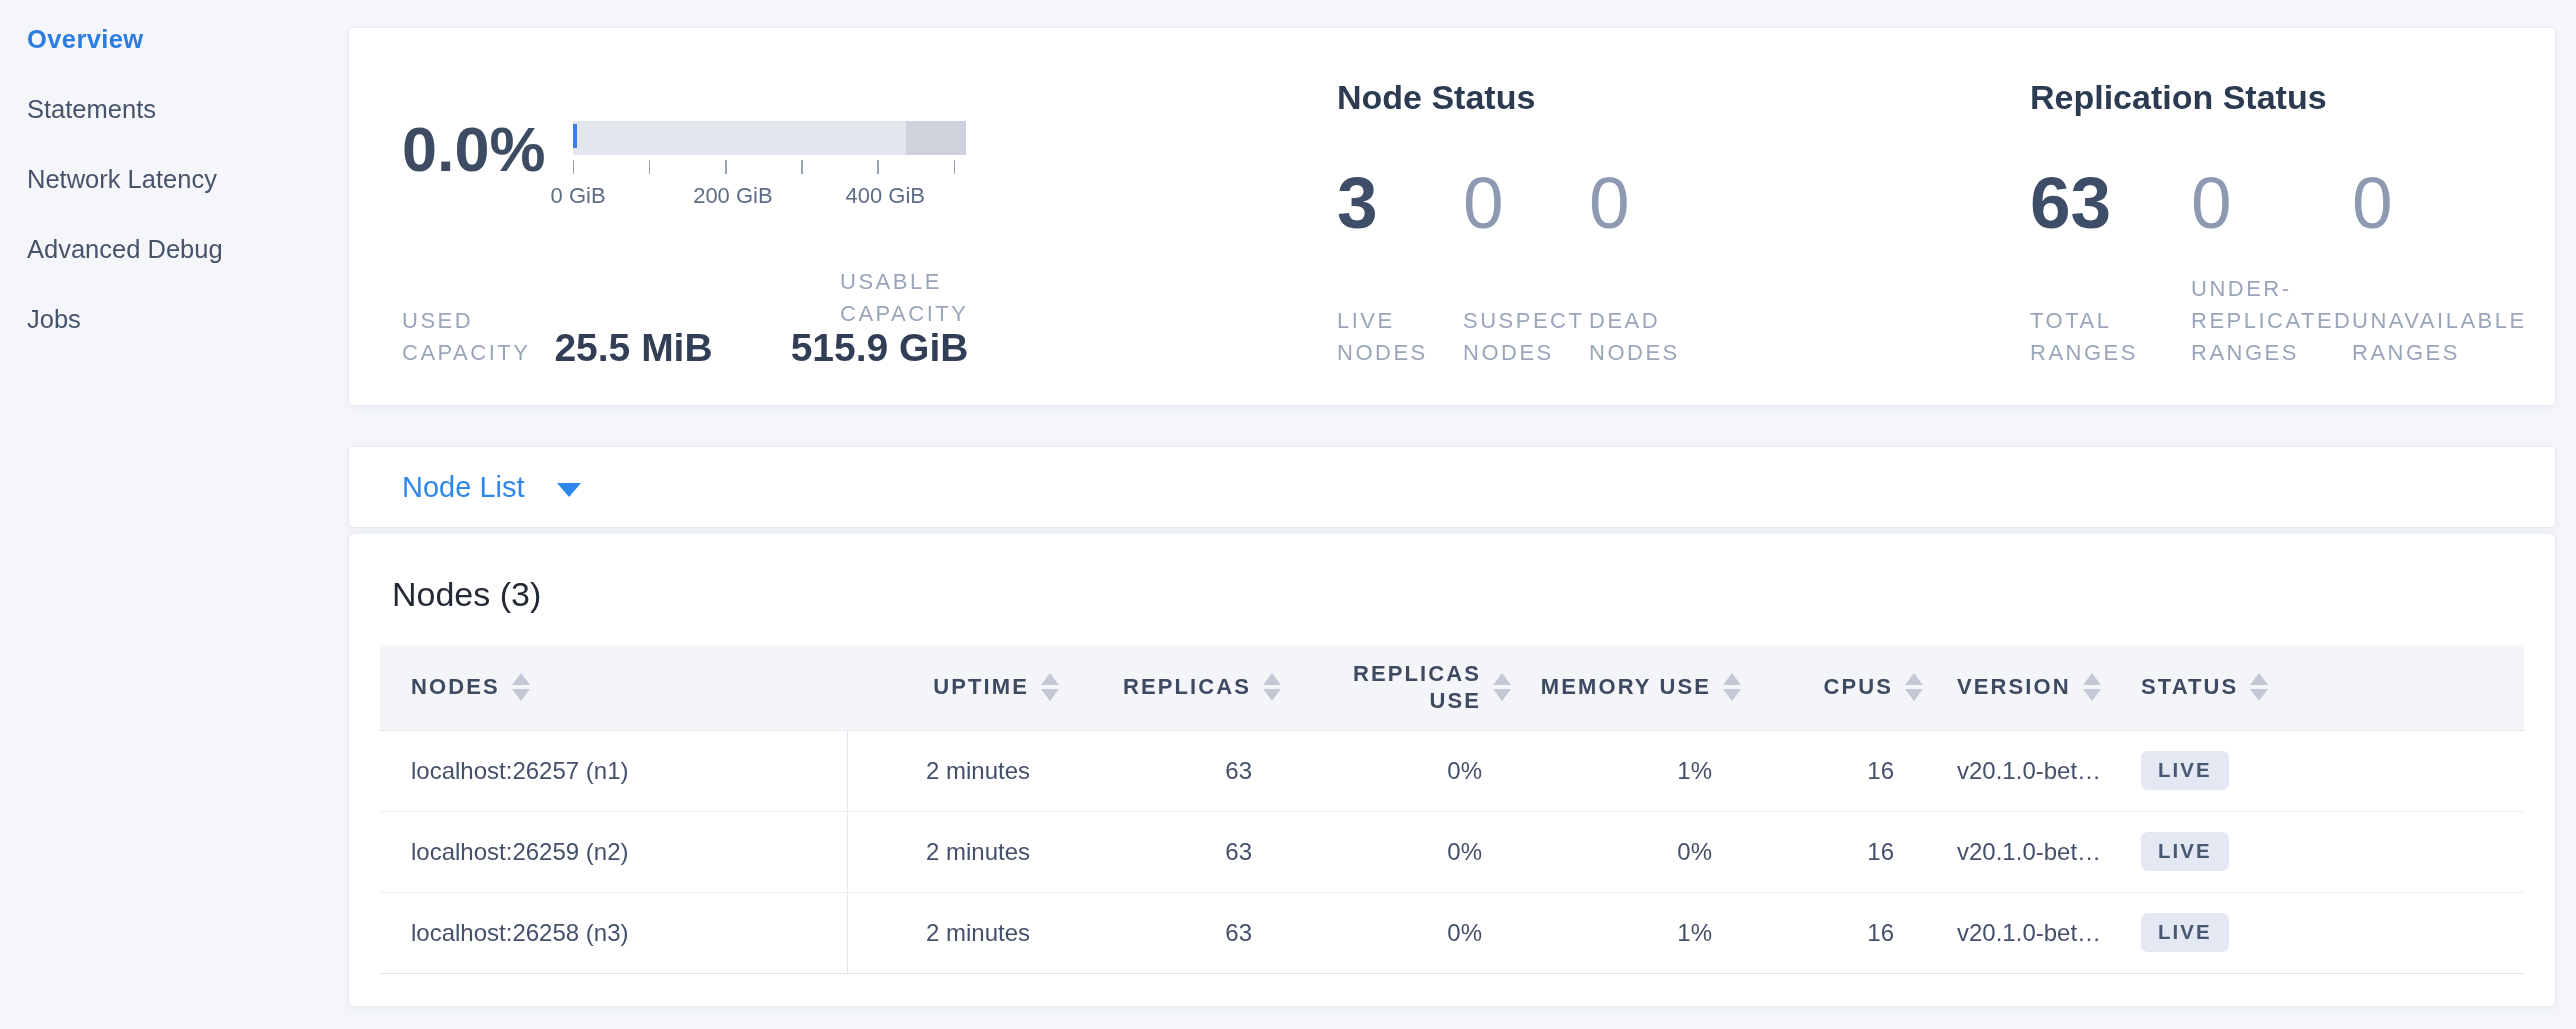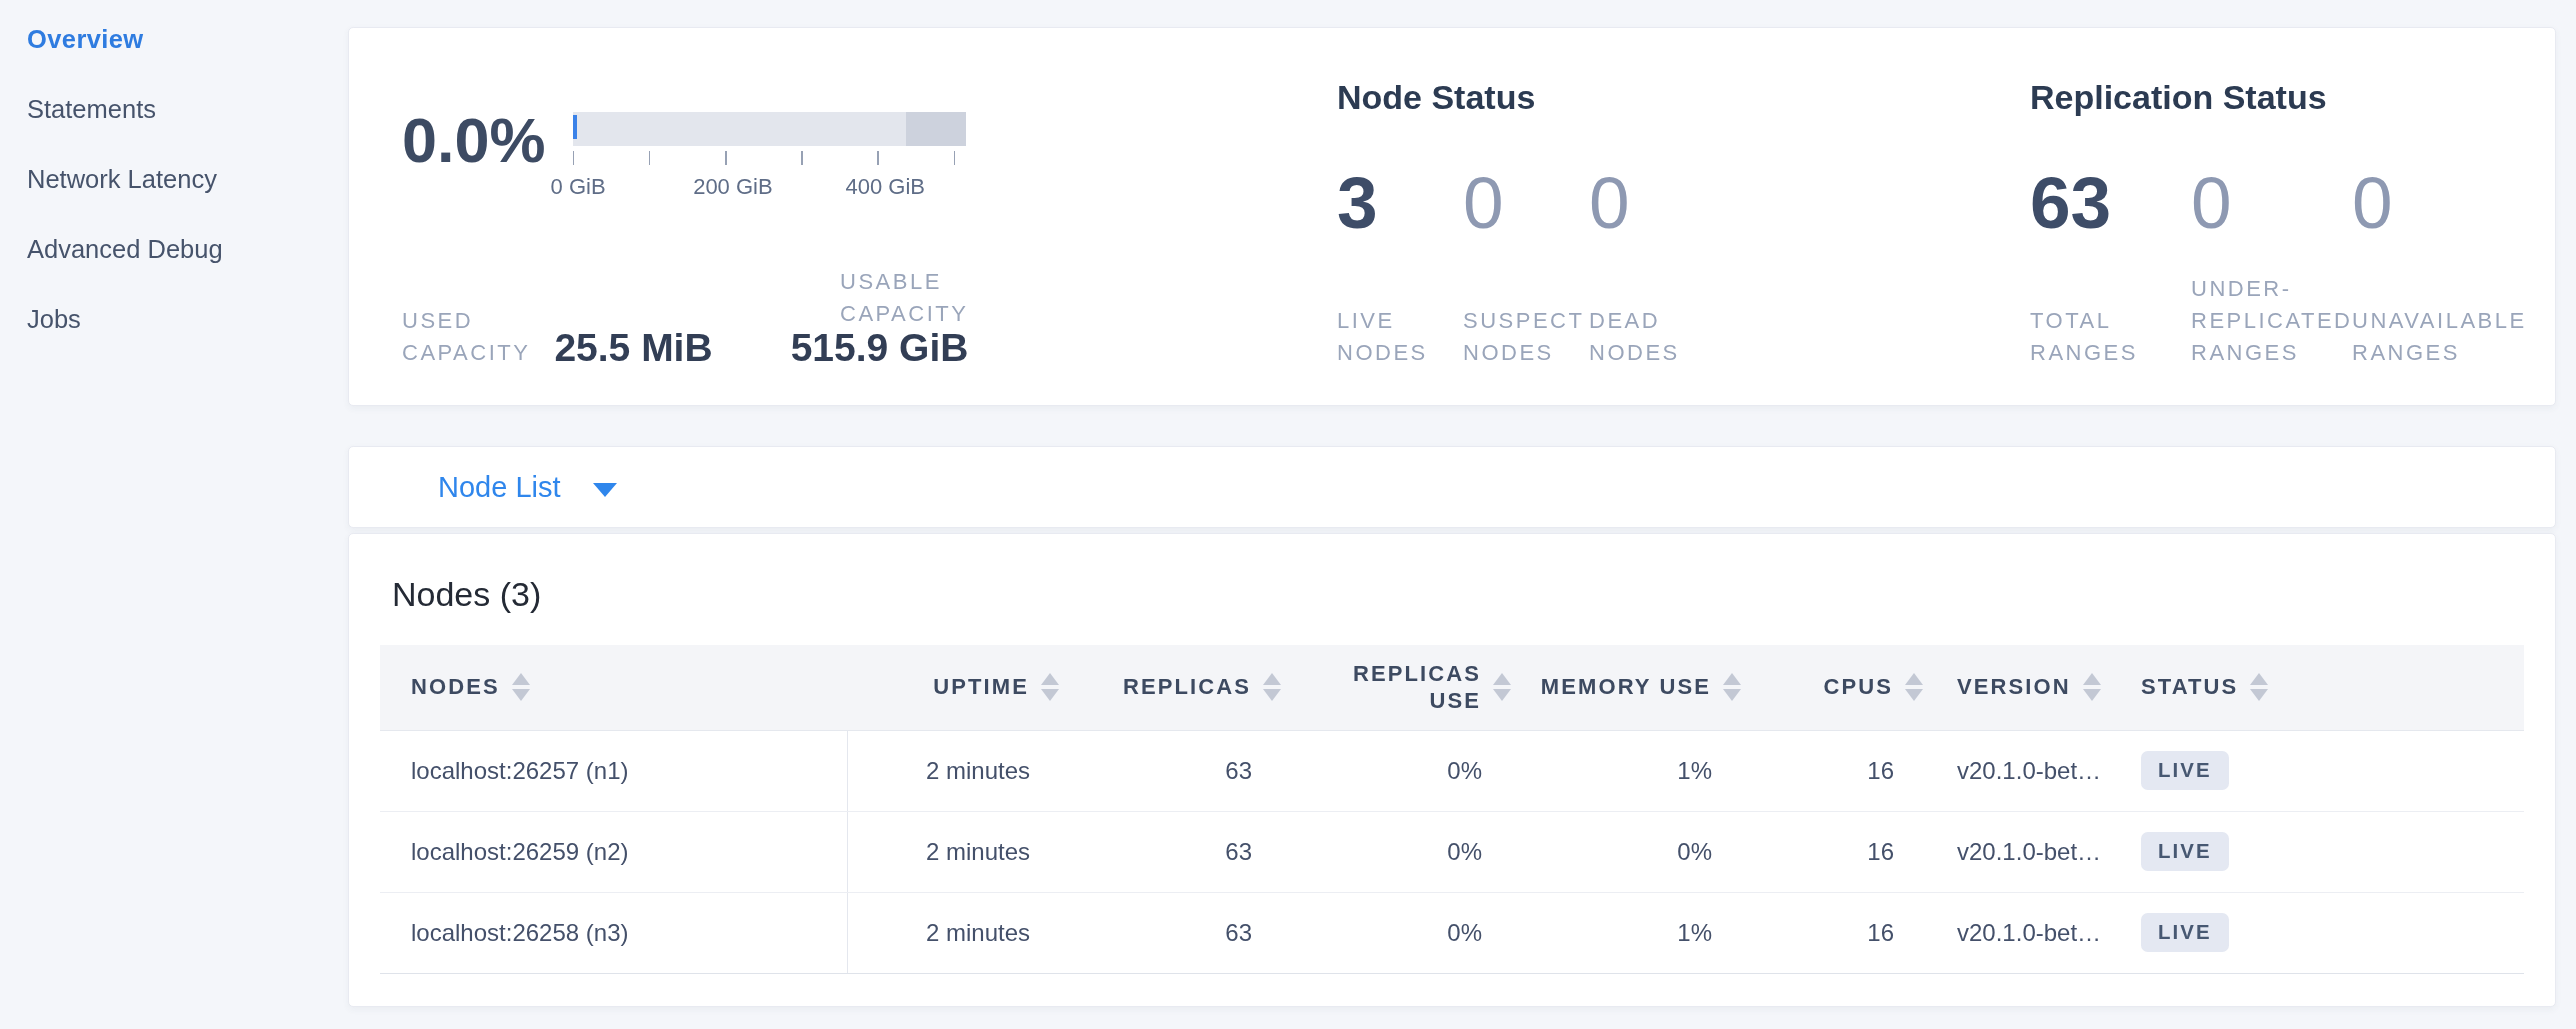--- a/index.html
+++ b/index.html
@@ -21,21 +21,21 @@
   .card { background:#fff; border:1.7px solid #e8eaf1; border-radius:5.1px; box-shadow:0 2.5px 6.8px rgba(60,70,100,0.05); }
 
   
   .summary-card { margin-top:27px; height:379px; display:flex; padding:49px 34px 36px 53px; }
   .sec { display:flex; flex-direction:column; height:100%; }
   .sec-capacity { width:935px; }
   .sec-nodestatus { width:693px; }
   .sec-replication { flex:1; }
   .sec-title { font-size:34px; font-weight:bold; color:#2c3b52; margin:0; line-height:41px; }
 
-  .cap-row { display:flex; margin-top:32px; }
+  .cap-row { display:flex; margin-top:41px; }
   .cap-pct { font-size:63px; font-weight:bold; color:#3d4b63; line-height:1; min-width:136px; }
   .gauge { margin-left:27px; margin-top:3.4px; width:393px; position:relative; }
   .gauge-bar { height:34px; background:#e3e6ed; position:relative; }
   .gauge-dark { position:absolute; right:0; top:0; height:100%; background:#cdd2dd; }
   .gauge-used { position:absolute; left:0; top:2.5px; width:4.2px; height:24px; background:#3b82e8; }
   .gauge-ticks { position:relative; height:15.3px; margin-top:5.1px; }
   .gtick { position:absolute; width:1.7px; height:13.6px; background:#97a1b4; }
   .gauge-axis-labels { position:relative; height:27px; margin-top:6.8px; }
   .glabel { position:absolute; transform:translateX(-40%); font-size:22px; color:#5f6d87; white-space:nowrap; }
 
@@ -49,21 +49,21 @@
   .stat { display:flex; flex-direction:column; height:100%; }
   .sec-nodestatus .stat { width:126px; }
   .sec-replication .stat { width:161px; }
   .stat-value { font-size:73px; font-weight:bold; color:#3e4d68; line-height:1; }
   .stat-value.muted { color:#8e99b2; font-weight:normal; }
   .stat .stat-label { margin-top:auto; }
 
   
   .nodelist-card { margin-top:40px; height:82px; display:flex; align-items:center; padding-left:53px; }
   .node-list-btn { display:flex; align-items:center; background:none; border:none; padding:0; cursor:pointer;
-    font-family:inherit; font-size:29px; color:#2f86ec;margin-left:36px; }
+    font-family:inherit; font-size:29px; color:#2f86ec; }
   .caret-down { width:0; height:0; border-left:12.7px solid transparent; border-right:12.7px solid transparent;
     border-top:14.4px solid #2f86ec; margin-left:32px; margin-top:5.1px; }
 
   
   .table-card { margin-top:5.1px; height:474px; padding:0 31px; }
   .nodes-title { font-size:34px; font-weight:normal; color:#242a35; margin:41px 0 0 12px; line-height:39px; }
   table { width:100%; border-collapse:collapse; table-layout:fixed; margin-top:31px; }
   thead th { height:85px; background:#f4f5f8; border-bottom:1.7px solid #e5e8ee; padding:0; }
   .hc { display:flex; align-items:center; gap:12px; font-size:22px; font-weight:bold; color:#3d4a61; letter-spacing:2.1px; }
   .hc.right { justify-content:flex-end; }

